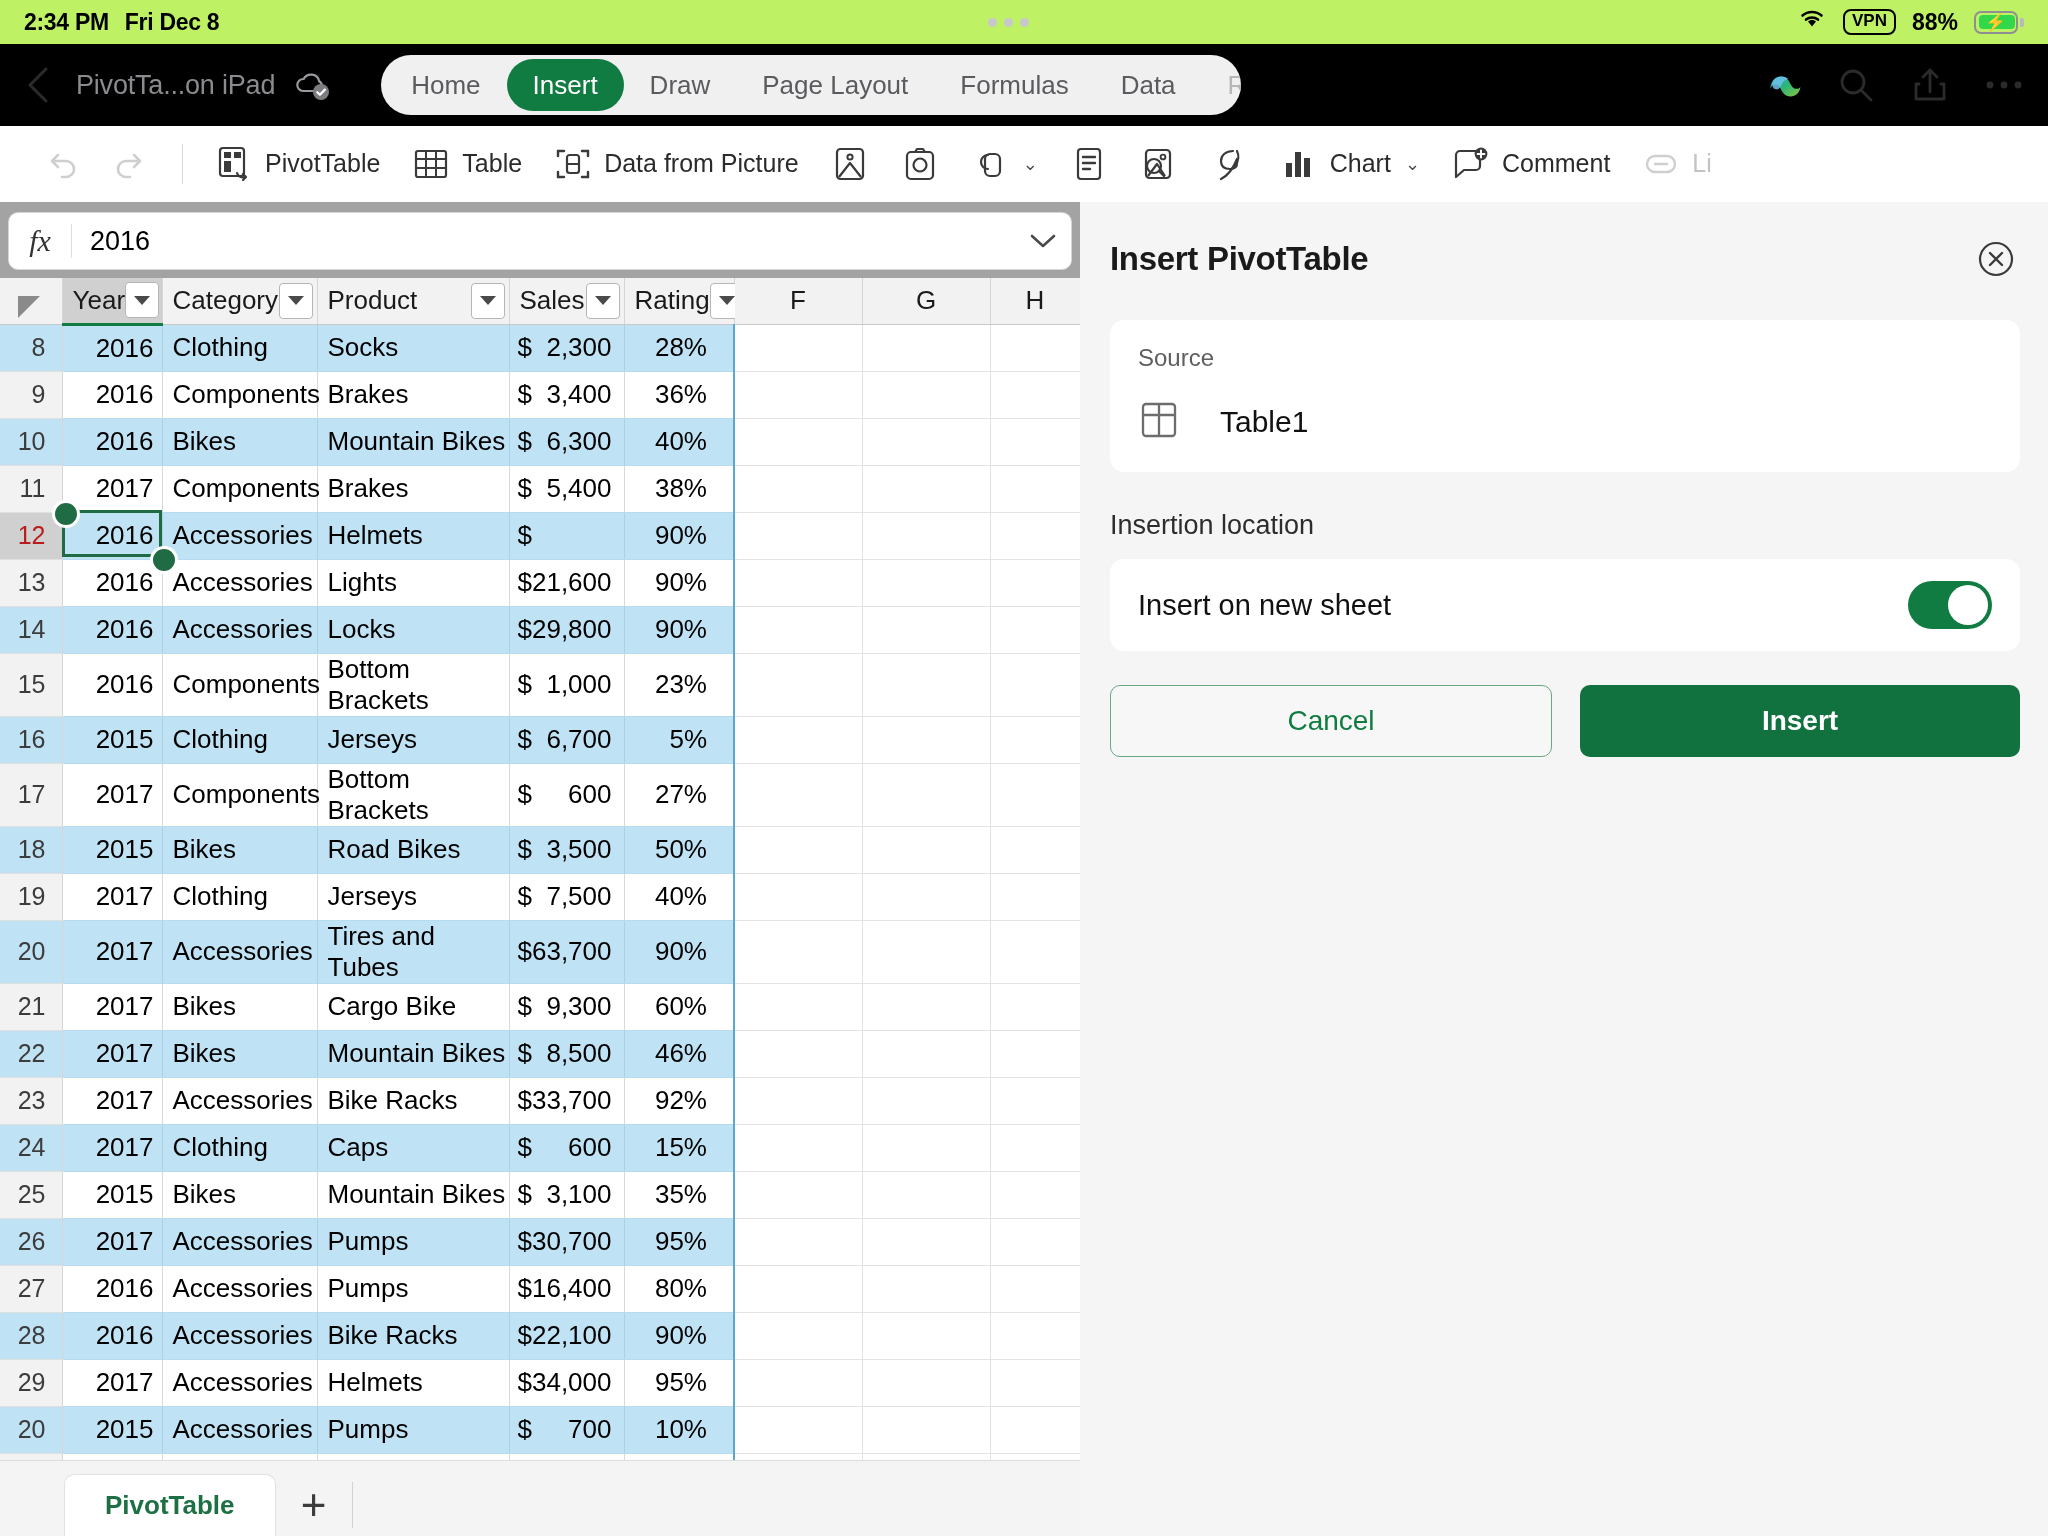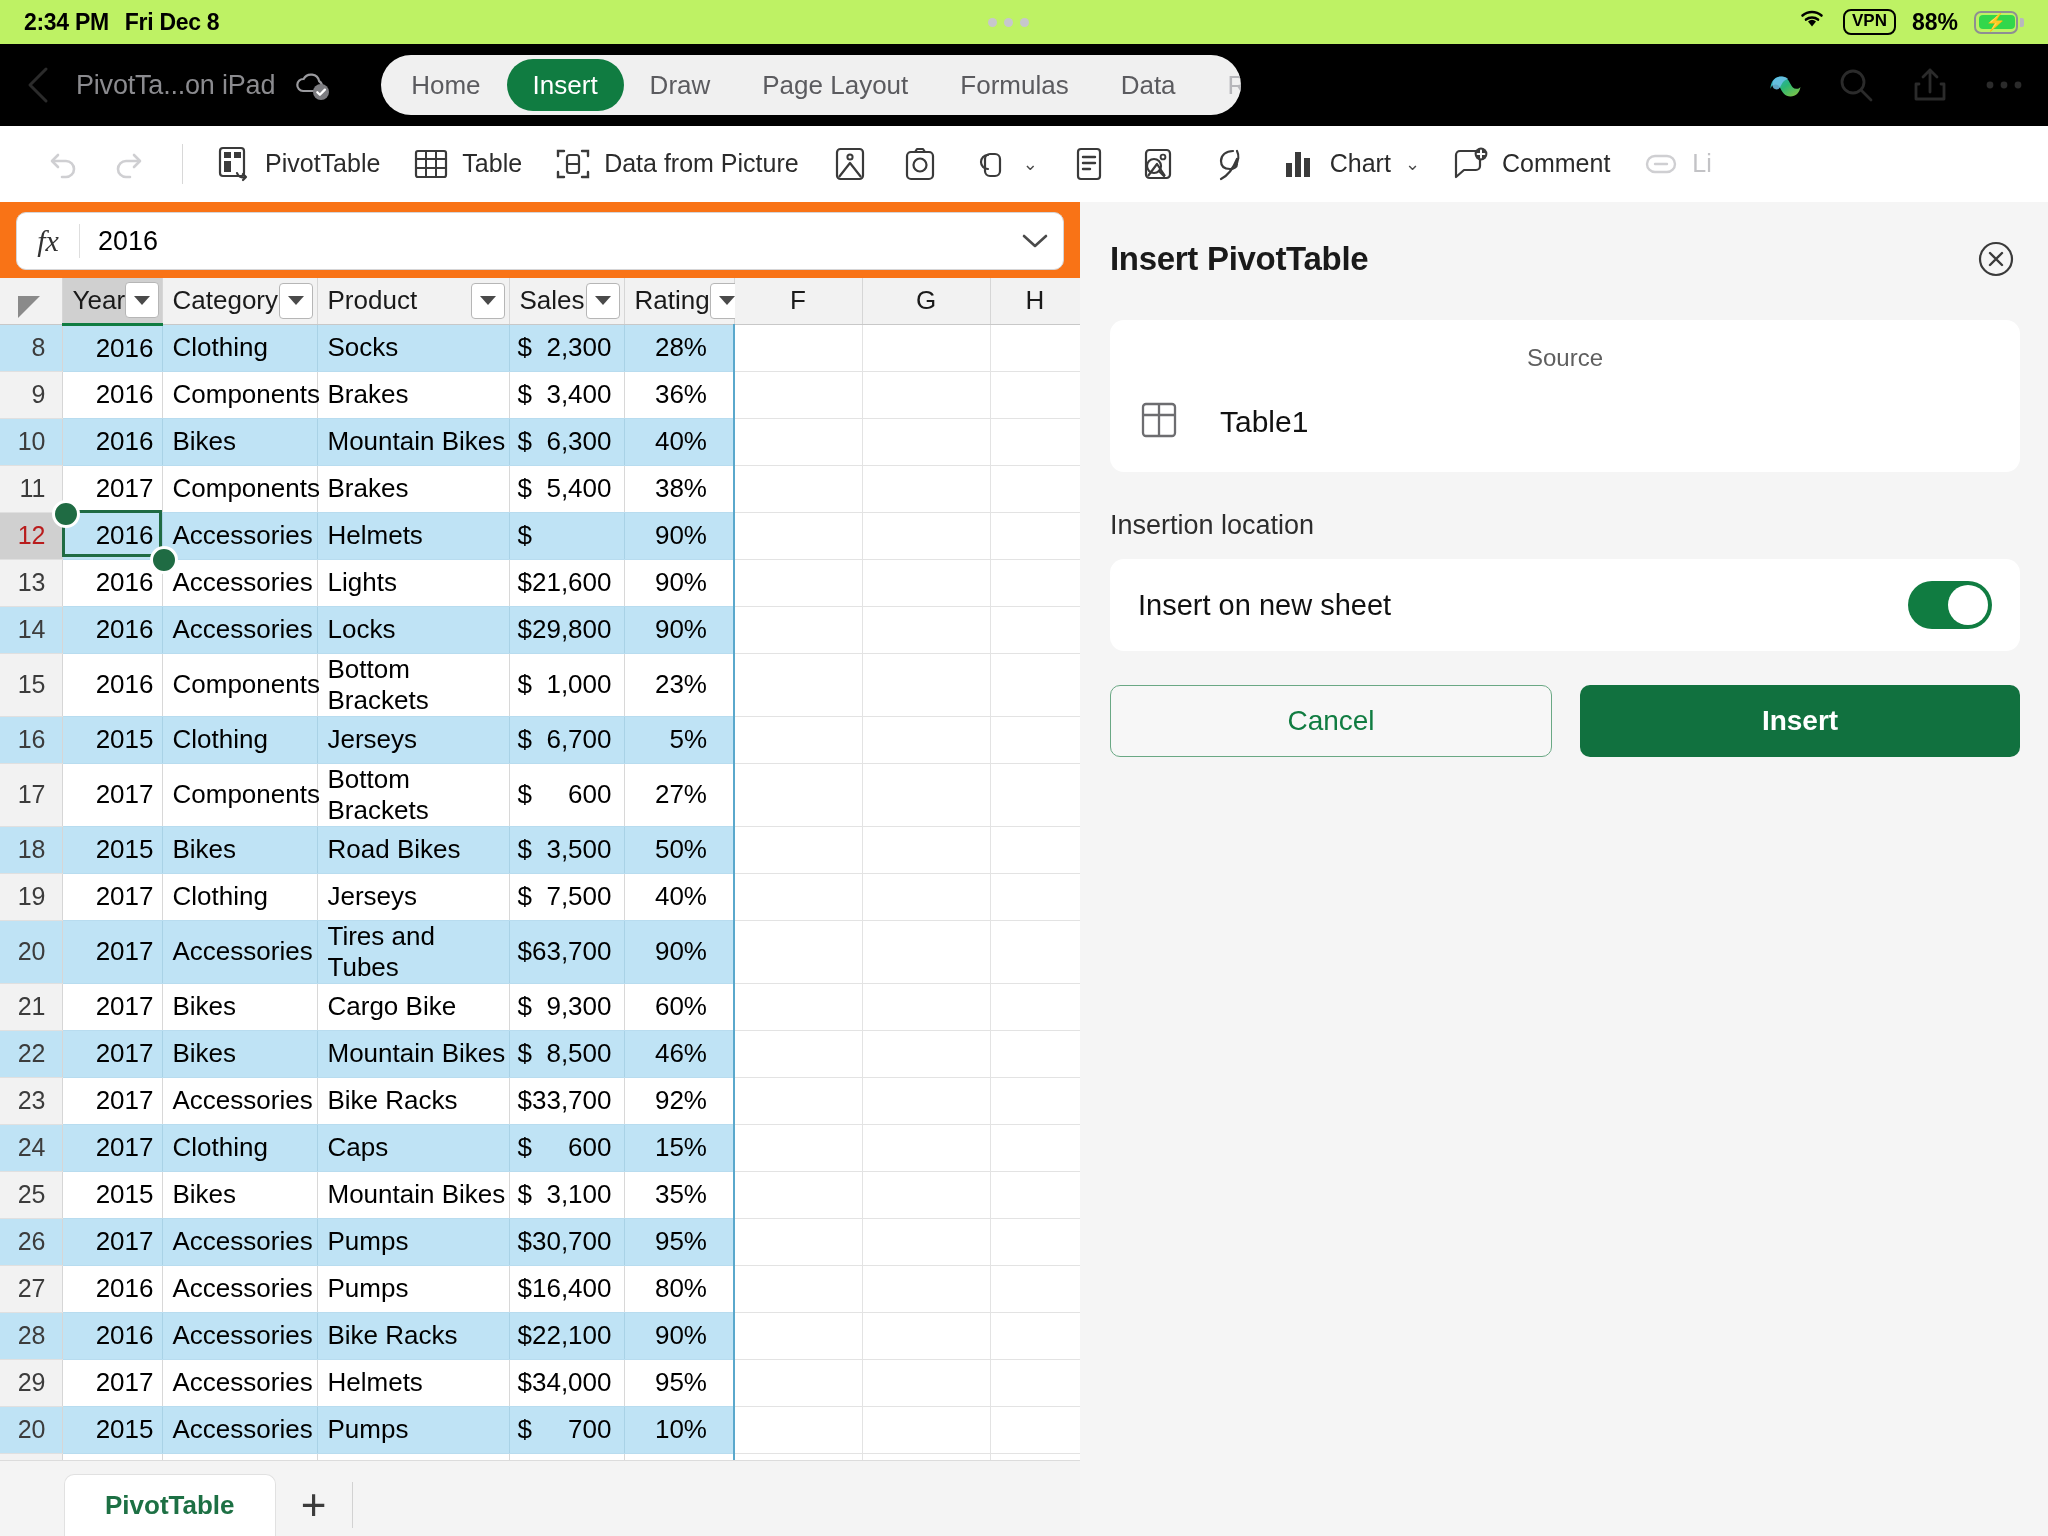--- a/index.html
+++ b/index.html
@@ -89,21 +89,21 @@
   .rb-btn.dim { color: #c3c3c6; }
   .rb-ico { display: flex; align-items: center; justify-content: center; width: 38px; height: 38px; }
   .rb-sep { width: 1px; height: 40px; background: #d8d8d8; margin: 0 16px; }
   .chev-sm { font-size: 18px; color: #4a4a4a; margin-left: 2px; }
 
   
   .main { position: absolute; top: 202px; left: 0; right: 0; bottom: 0; display: flex; }
   .sheetpane { width: 1080px; position: relative; background: #fff; display: flex; flex-direction: column; }
 
   
-  .fxbar-wrap { padding: 10px 16px 8px; background: #f97316; }
+  .fxbar-wrap { padding: 10px 8px 8px; background: #a3a3a3; }
   .fxbar {
     height: 58px; border: 1px solid #d5d5d7; border-radius: 10px;
     display: flex; align-items: center; background: #fff;
   }
   .fx-sym {
     width: 62px; text-align: center; font-family: "Liberation Serif", serif;
     font-style: italic; font-size: 30px; color: #333;
   }
   .fx-div { width: 1px; height: 34px; background: #dedede; }
   .fx-val { flex: 1; padding-left: 18px; font-size: 27px; color: #000; }
@@ -180,21 +180,21 @@
     font-size: 44px; color: #3c3c3c; font-weight: 300; cursor: pointer;
   }
   .tabdiv { width: 1px; height: 46px; background: #d2d2d2; margin-bottom: 8px; }
 
   
   .panel { flex: 1; background: #f5f5f5; padding: 24px 28px 0 30px; }
   .panel-head { display: flex; align-items: center; height: 66px; }
   .panel-title { font-size: 33px; font-weight: 700; color: #1a1a1a; letter-spacing: -0.3px; }
   .panel-close { margin-left: auto; cursor: pointer; width: 48px; height: 48px; display: flex; align-items: center; justify-content: center; }
 
-  .card { background: #fff; border-radius: 14px; margin-top: 28px; padding: 24px 28px 28px; text-align: center; }
+  .card { background: #fff; border-radius: 14px; margin-top: 28px; padding: 24px 28px 28px; }
   .card-label { font-size: 24px; color: #5f5f5f; }
   .src-row { display: flex; align-items: center; gap: 40px; margin-top: 28px; }
   .src-name { font-size: 30px; color: #111; }
 
   .sec-label { font-size: 27px; color: #2d2d2d; margin-top: 38px; }
   .card2 {
     background: #fff; border-radius: 14px; margin-top: 18px;
     height: 92px; display: flex; align-items: center; padding: 0 28px;
   }
   .toggle-label { font-size: 29px; color: #111; }

